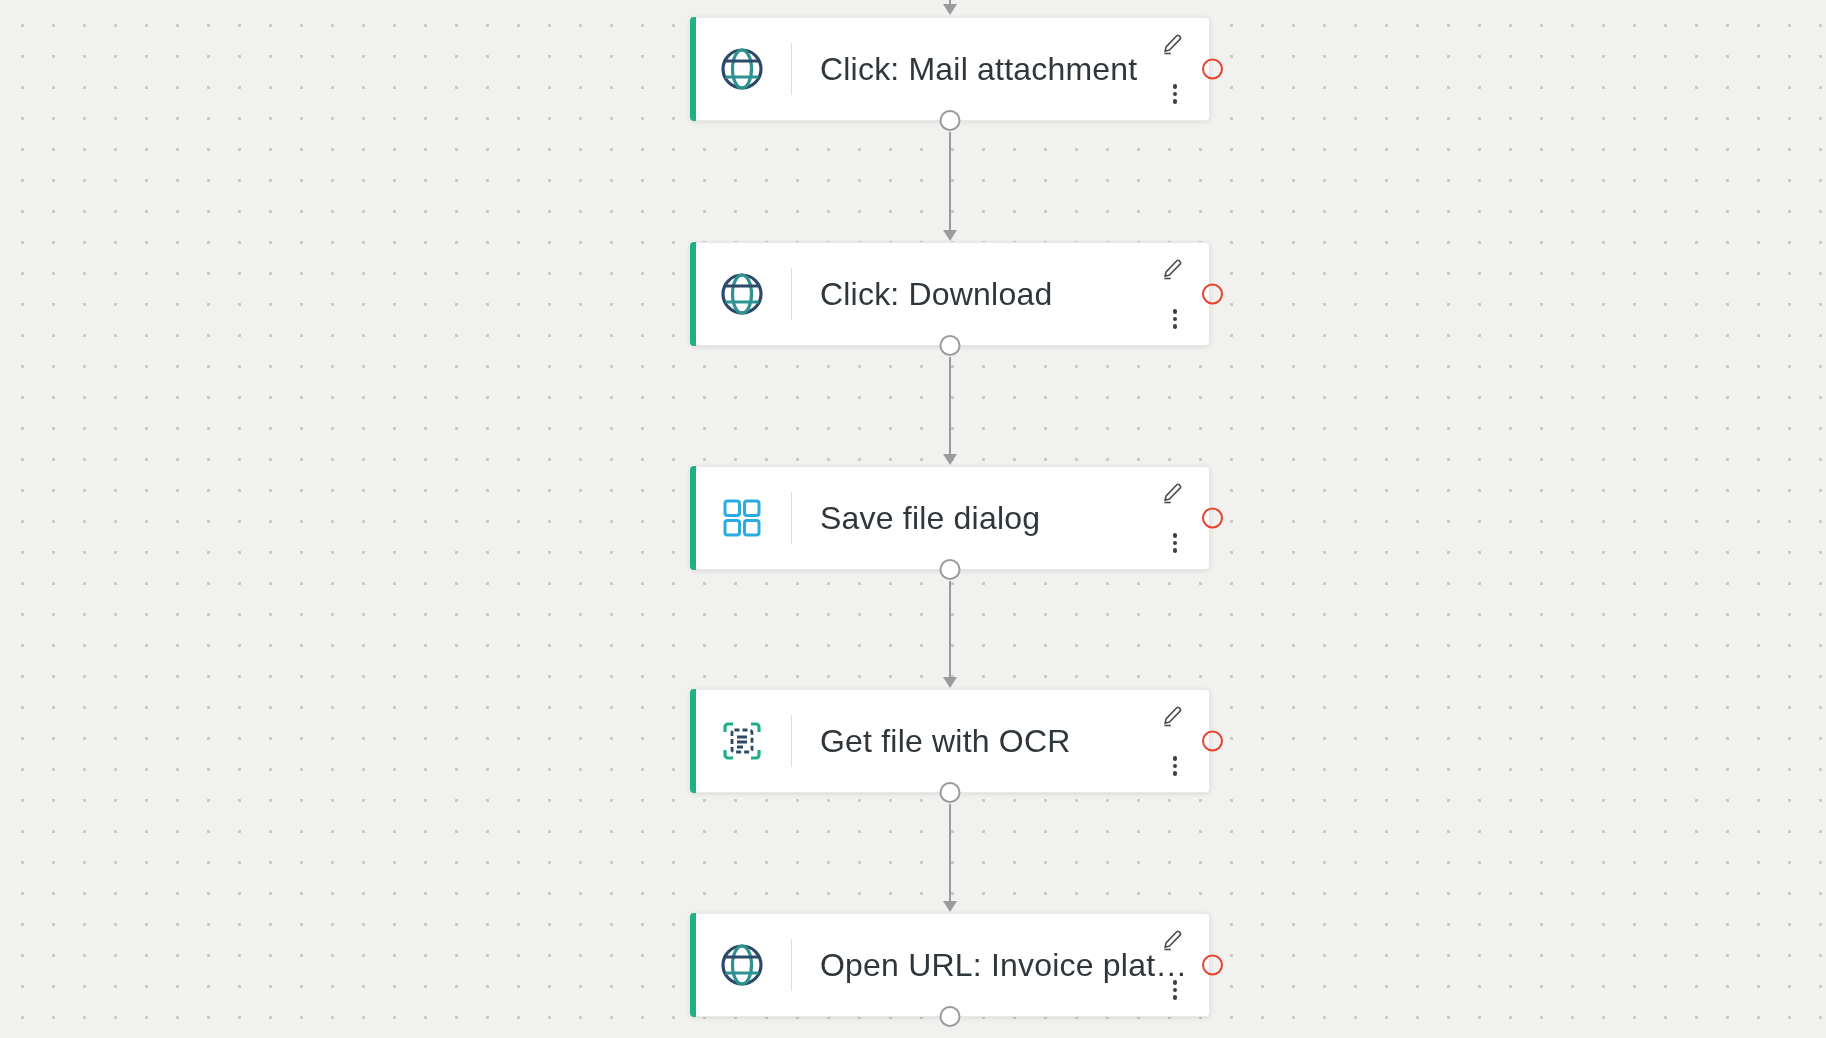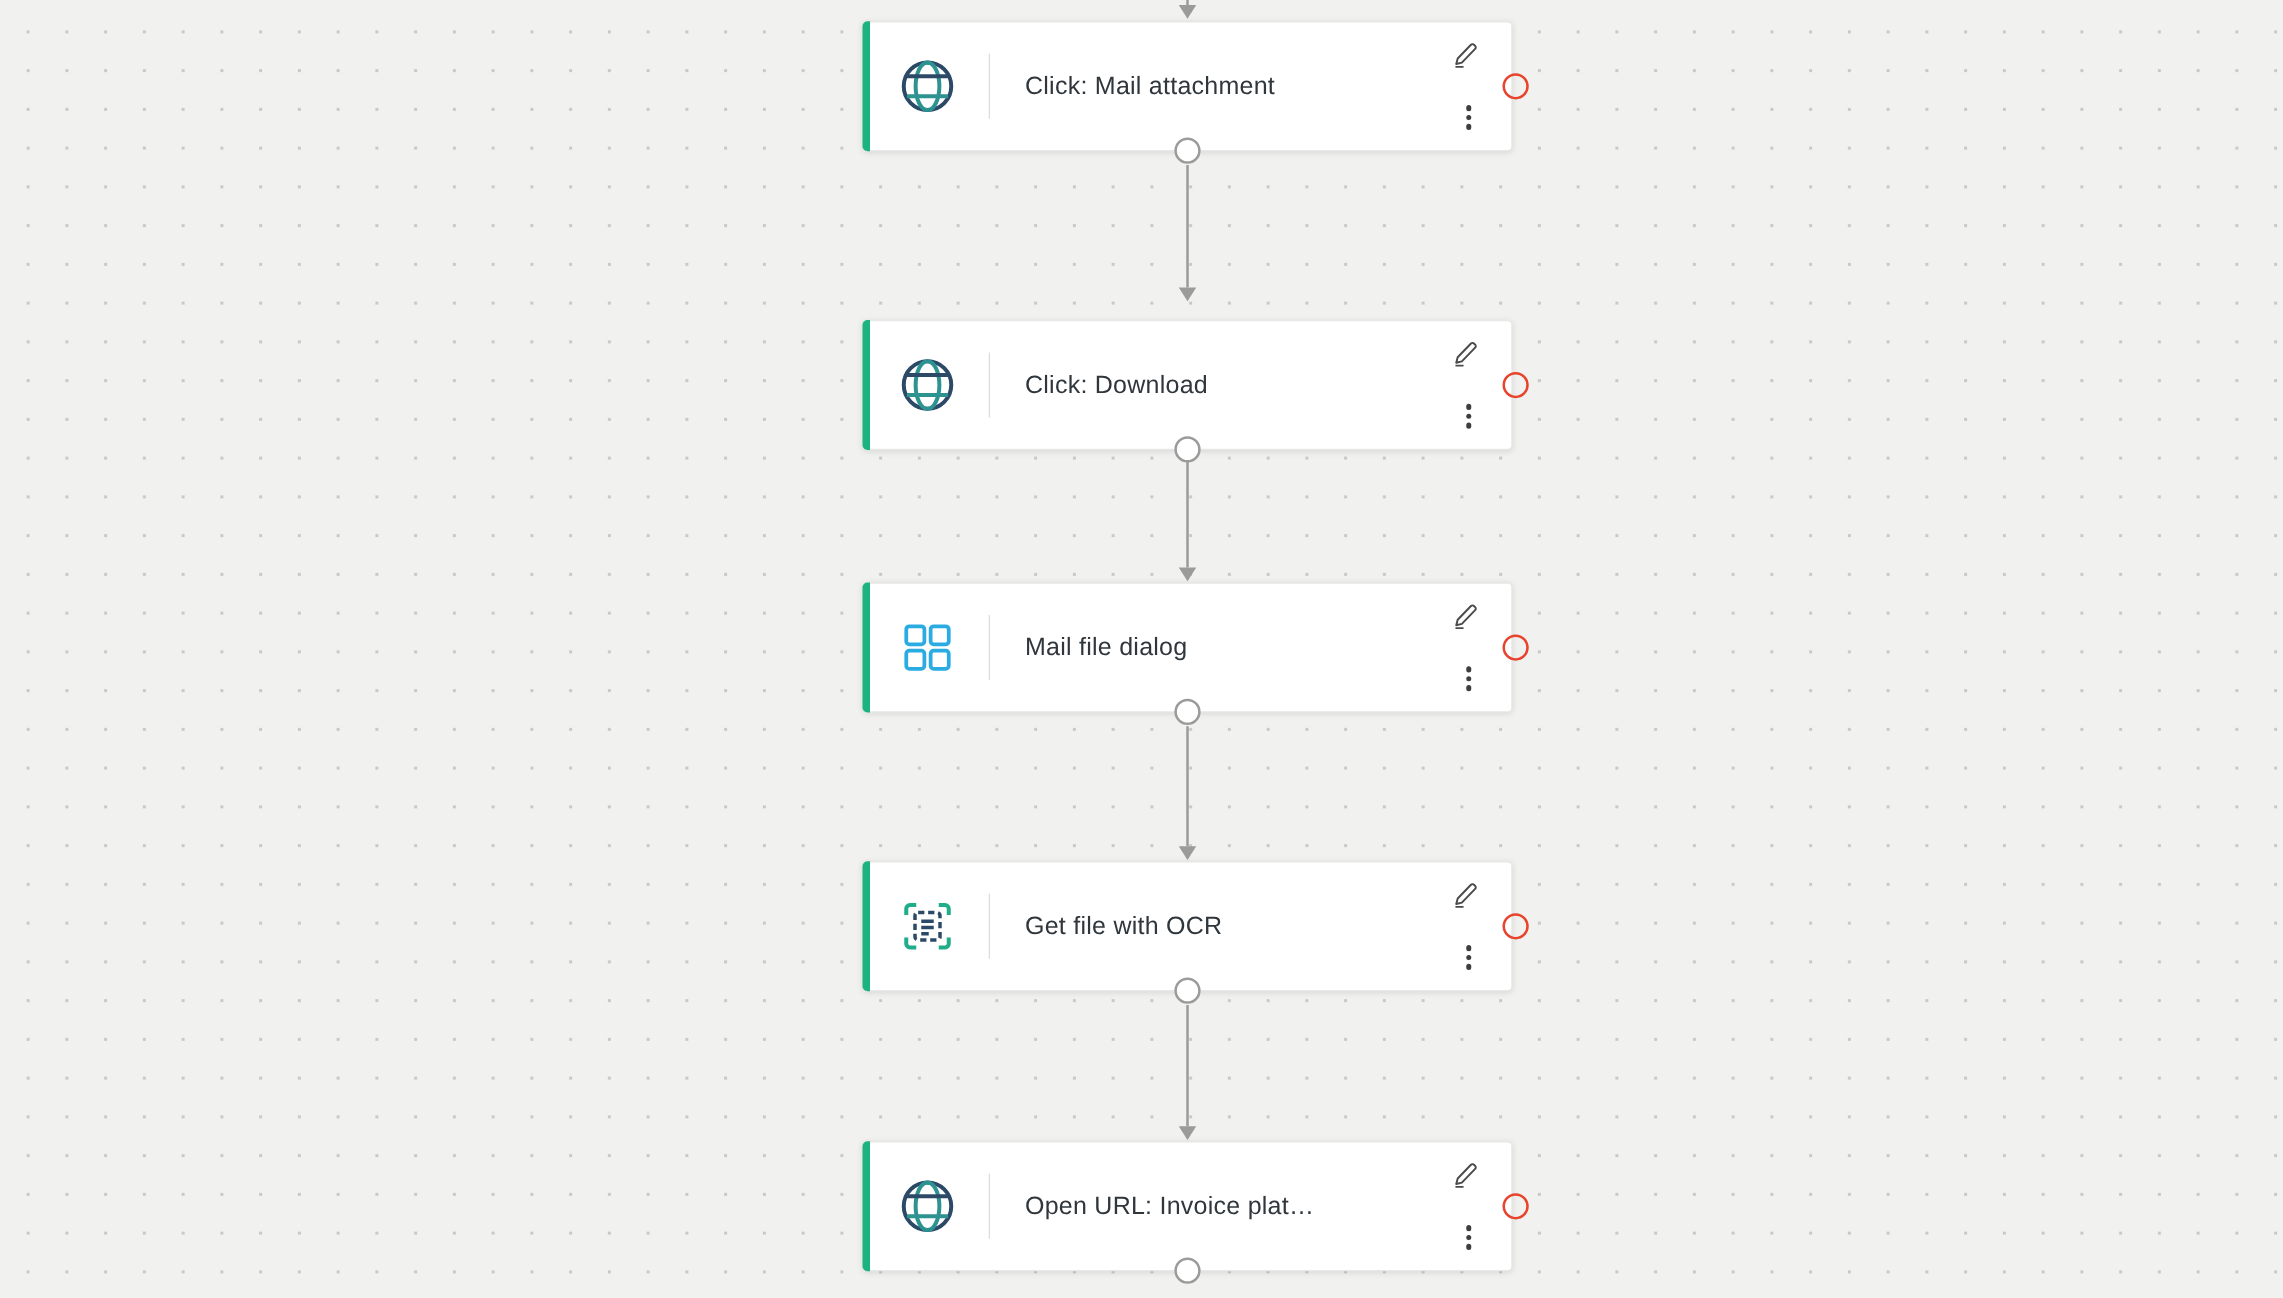--- a/index.html
+++ b/index.html
@@ -17,21 +17,21 @@
     position:absolute;left:690px;width:520px;height:104px;
     background:#ffffff;border:1px solid #e8e8e6;border-radius:4px;
     box-shadow:0 1px 5px rgba(0,0,0,.10);
   }
   .accent{position:absolute;left:-1px;top:-1px;bottom:-1px;width:6px;background:#1cb380;border-radius:4px 0 0 4px;}
   .icon-wrap{position:absolute;left:27px;top:50%;transform:translateY(-50%);width:48px;height:48px;}
   .icon-wrap svg{width:48px;height:48px;display:block;}
   .divider{position:absolute;left:100px;top:25px;bottom:25px;width:1px;background:#dcdcda;}
   .label{
     position:absolute;left:129px;top:0;height:100%;display:flex;align-items:center;
-    font-size:20px;color:#2f363c;white-space:nowrap;letter-spacing:.2px;
+    font-size:32px;color:#2f363c;white-space:nowrap;letter-spacing:.2px;
   }
   .edit-btn{position:absolute;right:24px;top:13px;width:25px;height:25px;cursor:pointer;}
   .edit-btn svg{width:25px;height:25px;display:block;}
   .kebab{position:absolute;right:29px;top:63px;display:flex;flex-direction:column;align-items:center;gap:3px;cursor:pointer;padding:3px;}
   .kebab i{width:4.5px;height:4.5px;border-radius:50%;background:#3e3e3e;display:block;}
   .breakpoint{
     position:absolute;right:-14px;top:50%;transform:translateY(-50%);
     width:21px;height:21px;border:2.5px solid #e8432d;border-radius:50%;cursor:pointer;
   }
   .port{
@@ -100,21 +100,21 @@
     <div class="kebab">
           <i></i>
           <i></i>
           <i></i>
         </div>
     <div class="breakpoint"></div>
     <div class="port"></div>
   </div>
       <div class="arrow-line" style="top: 132px; height: 98px;"></div>
       <div class="arrow-head" style="top: 230px;"></div>
-      <div class="node" style="top: 256px;">
+      <div class="node" style="top: 242px;">
     <div class="accent"></div>
     <div class="icon-wrap">
       <svg>
             <use href="#globe-icon"></use>
           </svg>
     </div>
     <div class="divider"></div>
     <div class="label">Click: Download</div>
     <div class="edit-btn">
       <svg>
@@ -132,21 +132,21 @@
       <div class="arrow-line" style="top: 357px; height: 97px;"></div>
       <div class="arrow-head" style="top: 454px;"></div>
       <div class="node" style="top: 466px;">
     <div class="accent"></div>
     <div class="icon-wrap">
       <svg>
             <use href="#grid-icon"></use>
           </svg>
     </div>
     <div class="divider"></div>
-    <div class="label">Mail file dialog</div>
+    <div class="label">Save file dialog</div>
     <div class="edit-btn">
       <svg>
             <use href="#pencil-icon"></use>
           </svg>
     </div>
     <div class="kebab">
           <i></i>
           <i></i>
           <i></i>
         </div>

